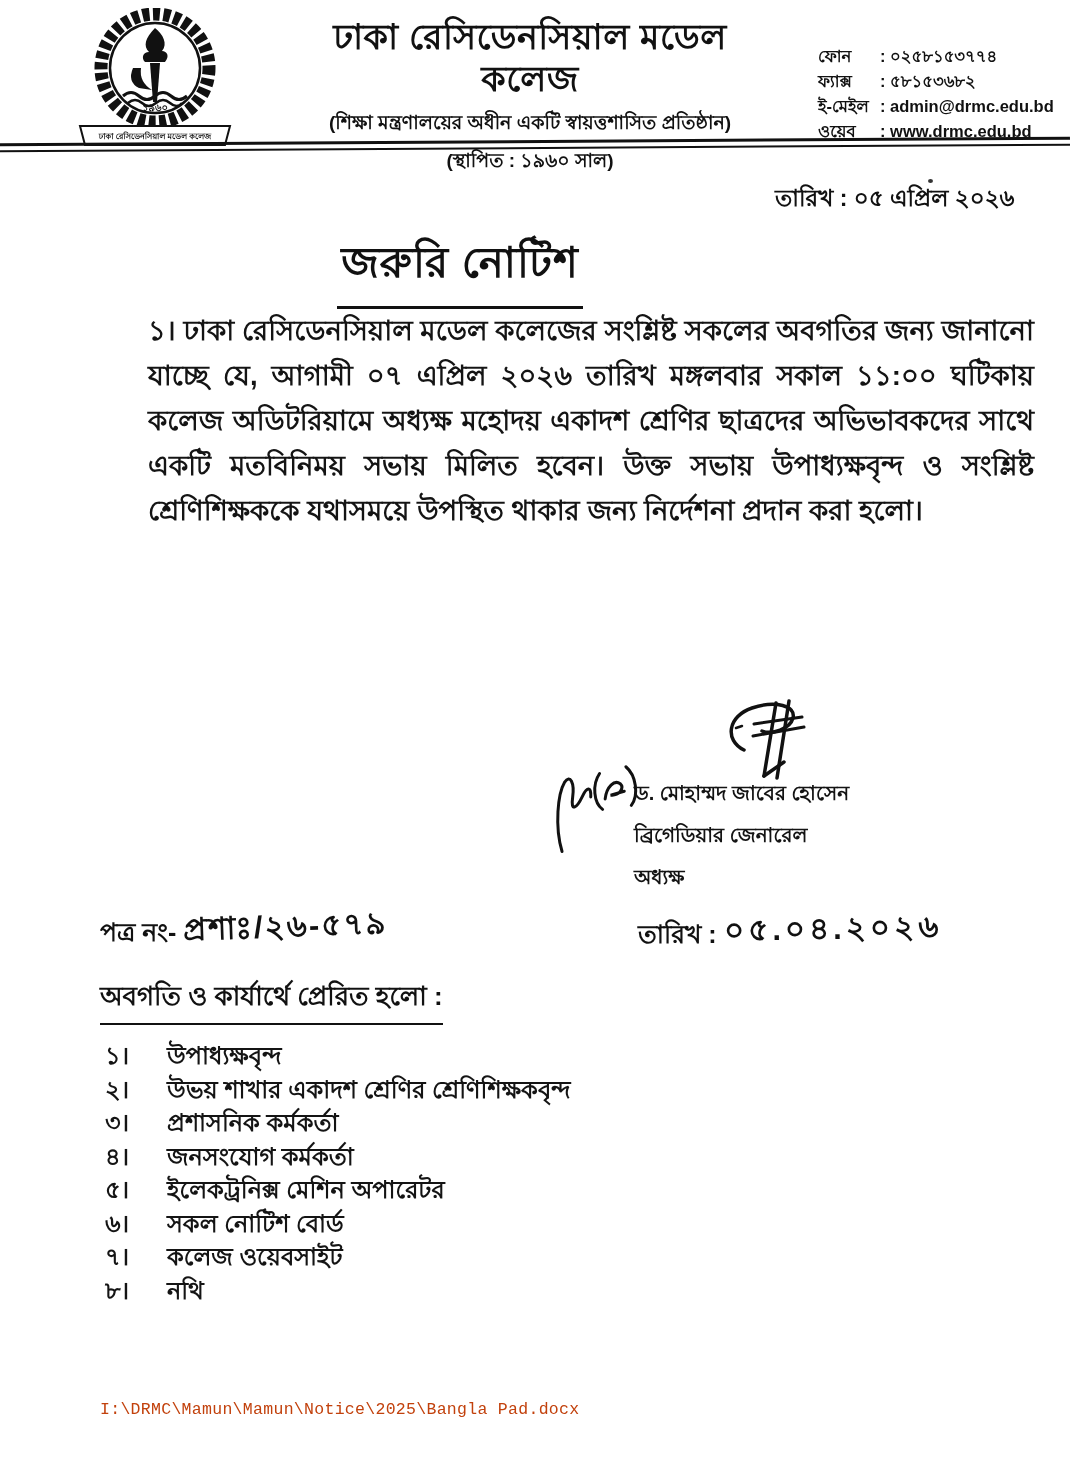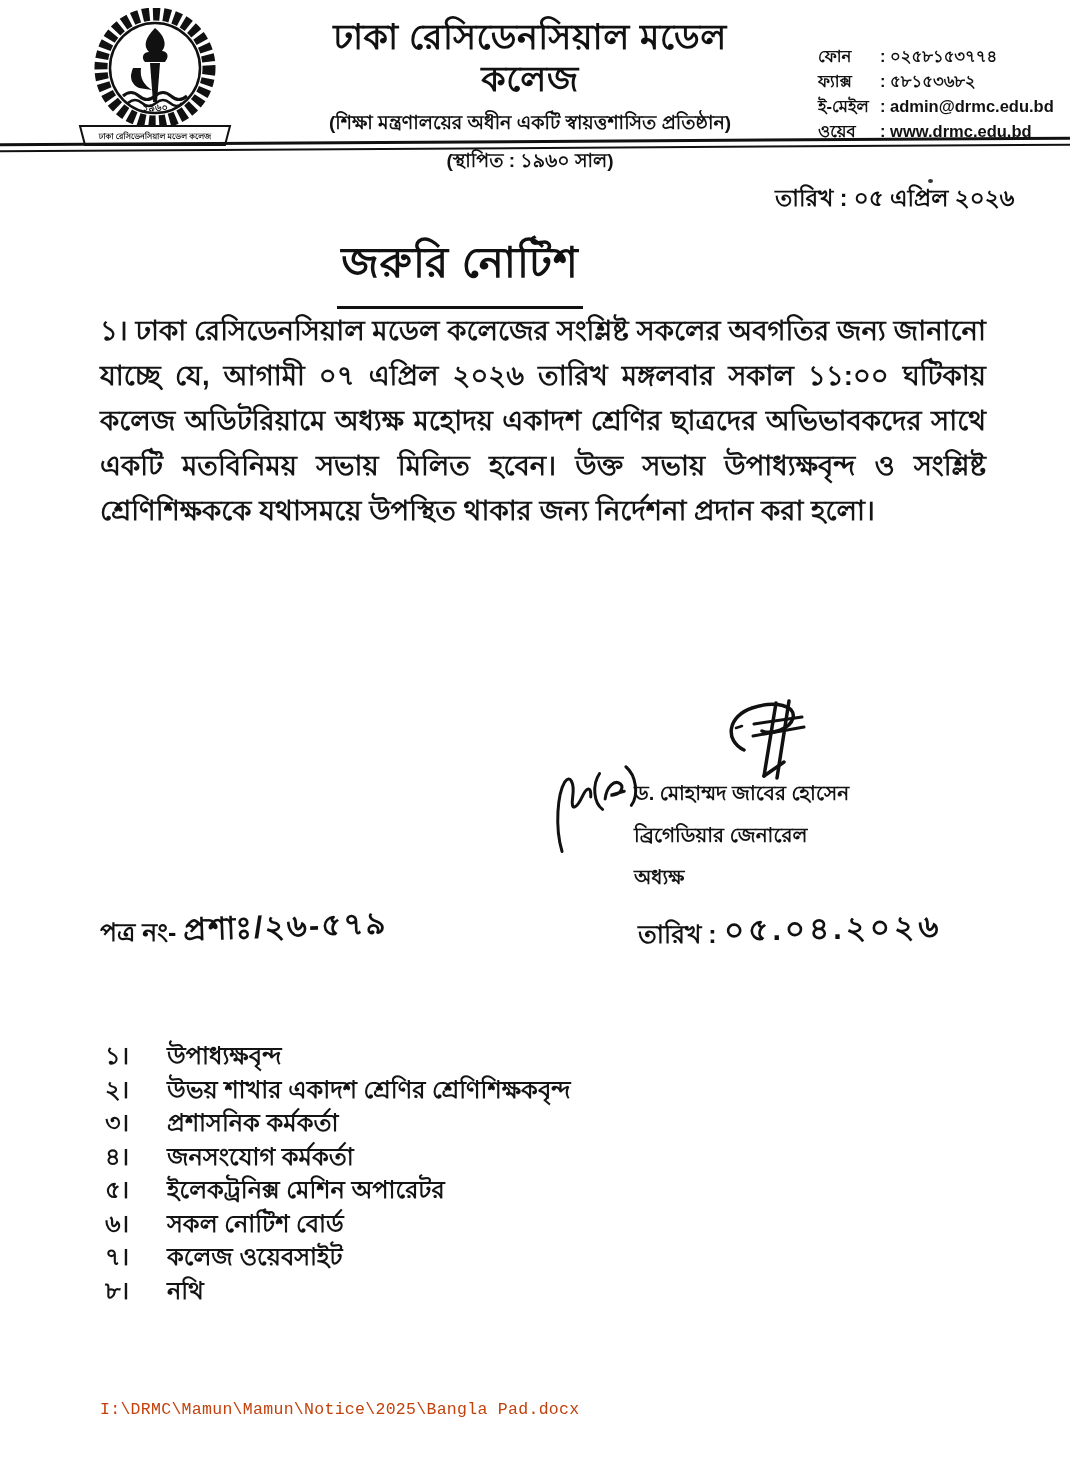--- a/index.html
+++ b/index.html
@@ -41,21 +41,21 @@
   .notice-title{
     display:inline-block;font-size:42px;font-weight:bold;
     border-bottom:3px solid #111;padding:0 4px 5px 4px;letter-spacing:1px;
   }
   
   .para{
     position:absolute;left:100px;width:886px;
     font-size:27.5px;font-weight:600;line-height:45px;
     text-align:justify;color:#141414;
   }
-  .para-1{top:308px;}
+  .para-1{top:308px;margin-left:48px;}
   .para-2{top:598px;}
   
   .sig-flourish{position:absolute;left:722px;top:698px;width:95px;height:85px;}
   .sig-paraph{position:absolute;left:548px;top:758px;width:100px;height:95px;transform:rotate(-8deg);}
   .sig-block{
     position:absolute;left:634px;top:772px;width:330px;
     font-size:20px;font-weight:bold;line-height:42px;color:#131313;
   }
   
   .ref-line{position:absolute;left:100px;top:906px;font-size:25px;font-weight:bold;white-space:nowrap;}
@@ -176,20 +176,21 @@
   <div class="ref-line">
     <span>পত্র নং-</span>
     <span class="handwritten">প্রশাঃ/২৬-৫৭৯</span>
   </div>
 
   <div class="ref-date">
     <span>তারিখ :</span>
     <span class="handwritten">০৫.০৪.২০২৬</span>
   </div>
 
+  <div class="dist-heading">অবগতি ও কার্যার্থে প্রেরিত হলো :</div>
 
   <div class="dist-list">
     <div class="dist-row">
       <span class="dist-num">১।</span>
       <span>উপাধ্যক্ষবৃন্দ</span>
     </div>
     <div class="dist-row">
       <span class="dist-num">২।</span>
       <span>উভয় শাখার একাদশ শ্রেণির শ্রেণিশিক্ষকবৃন্দ</span>
     </div>

